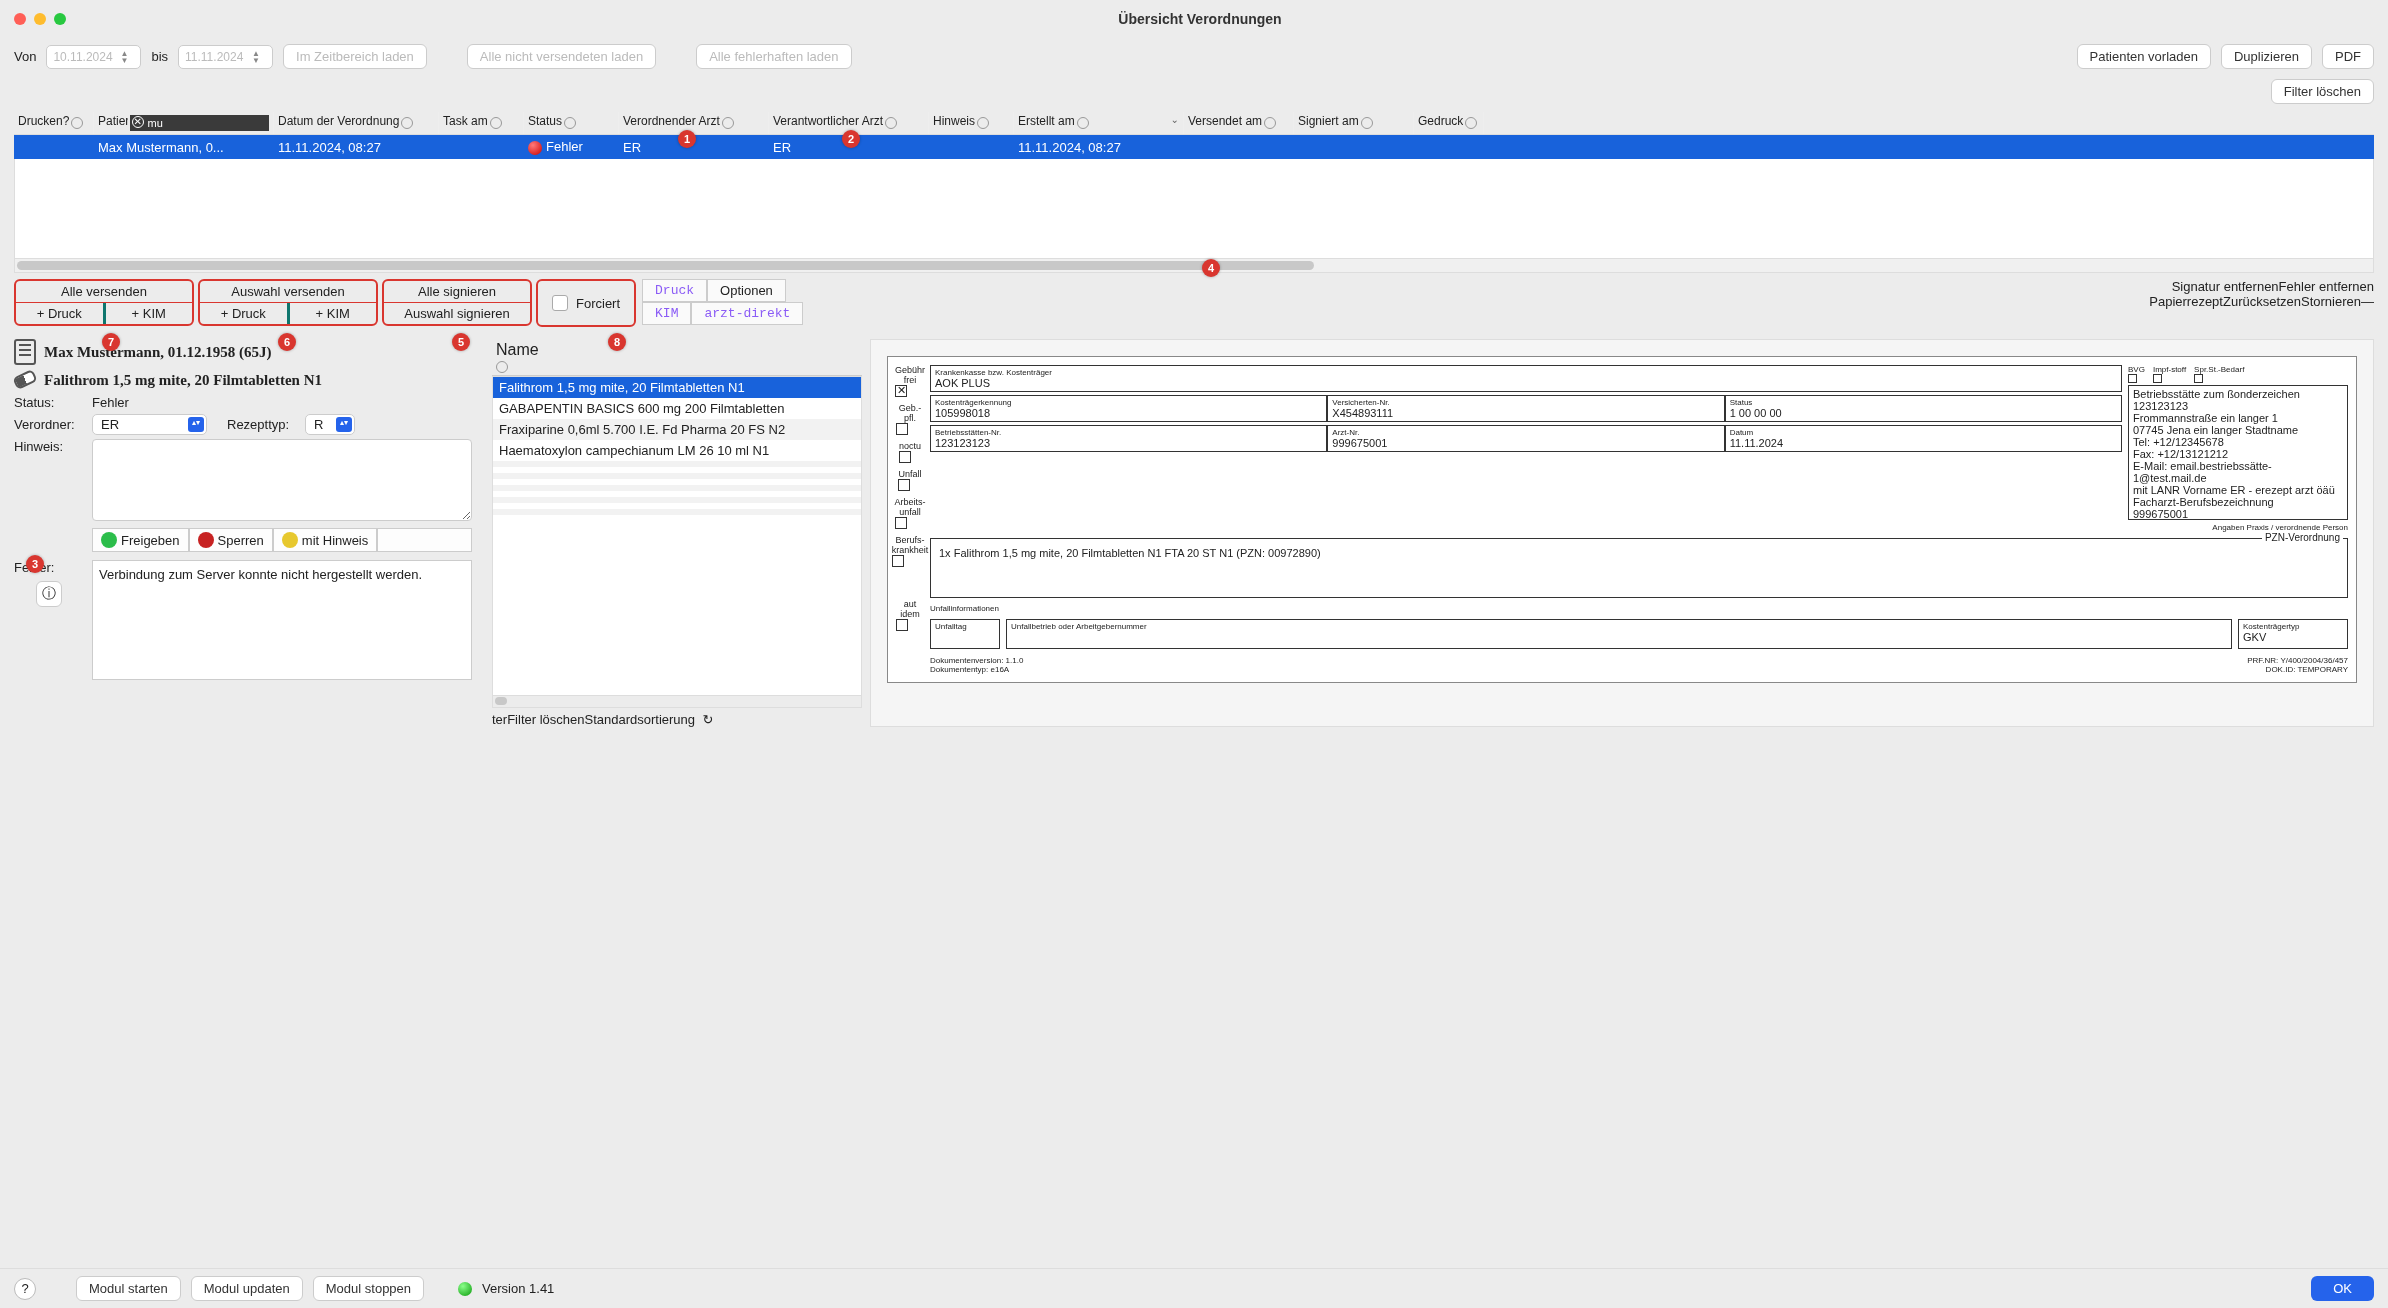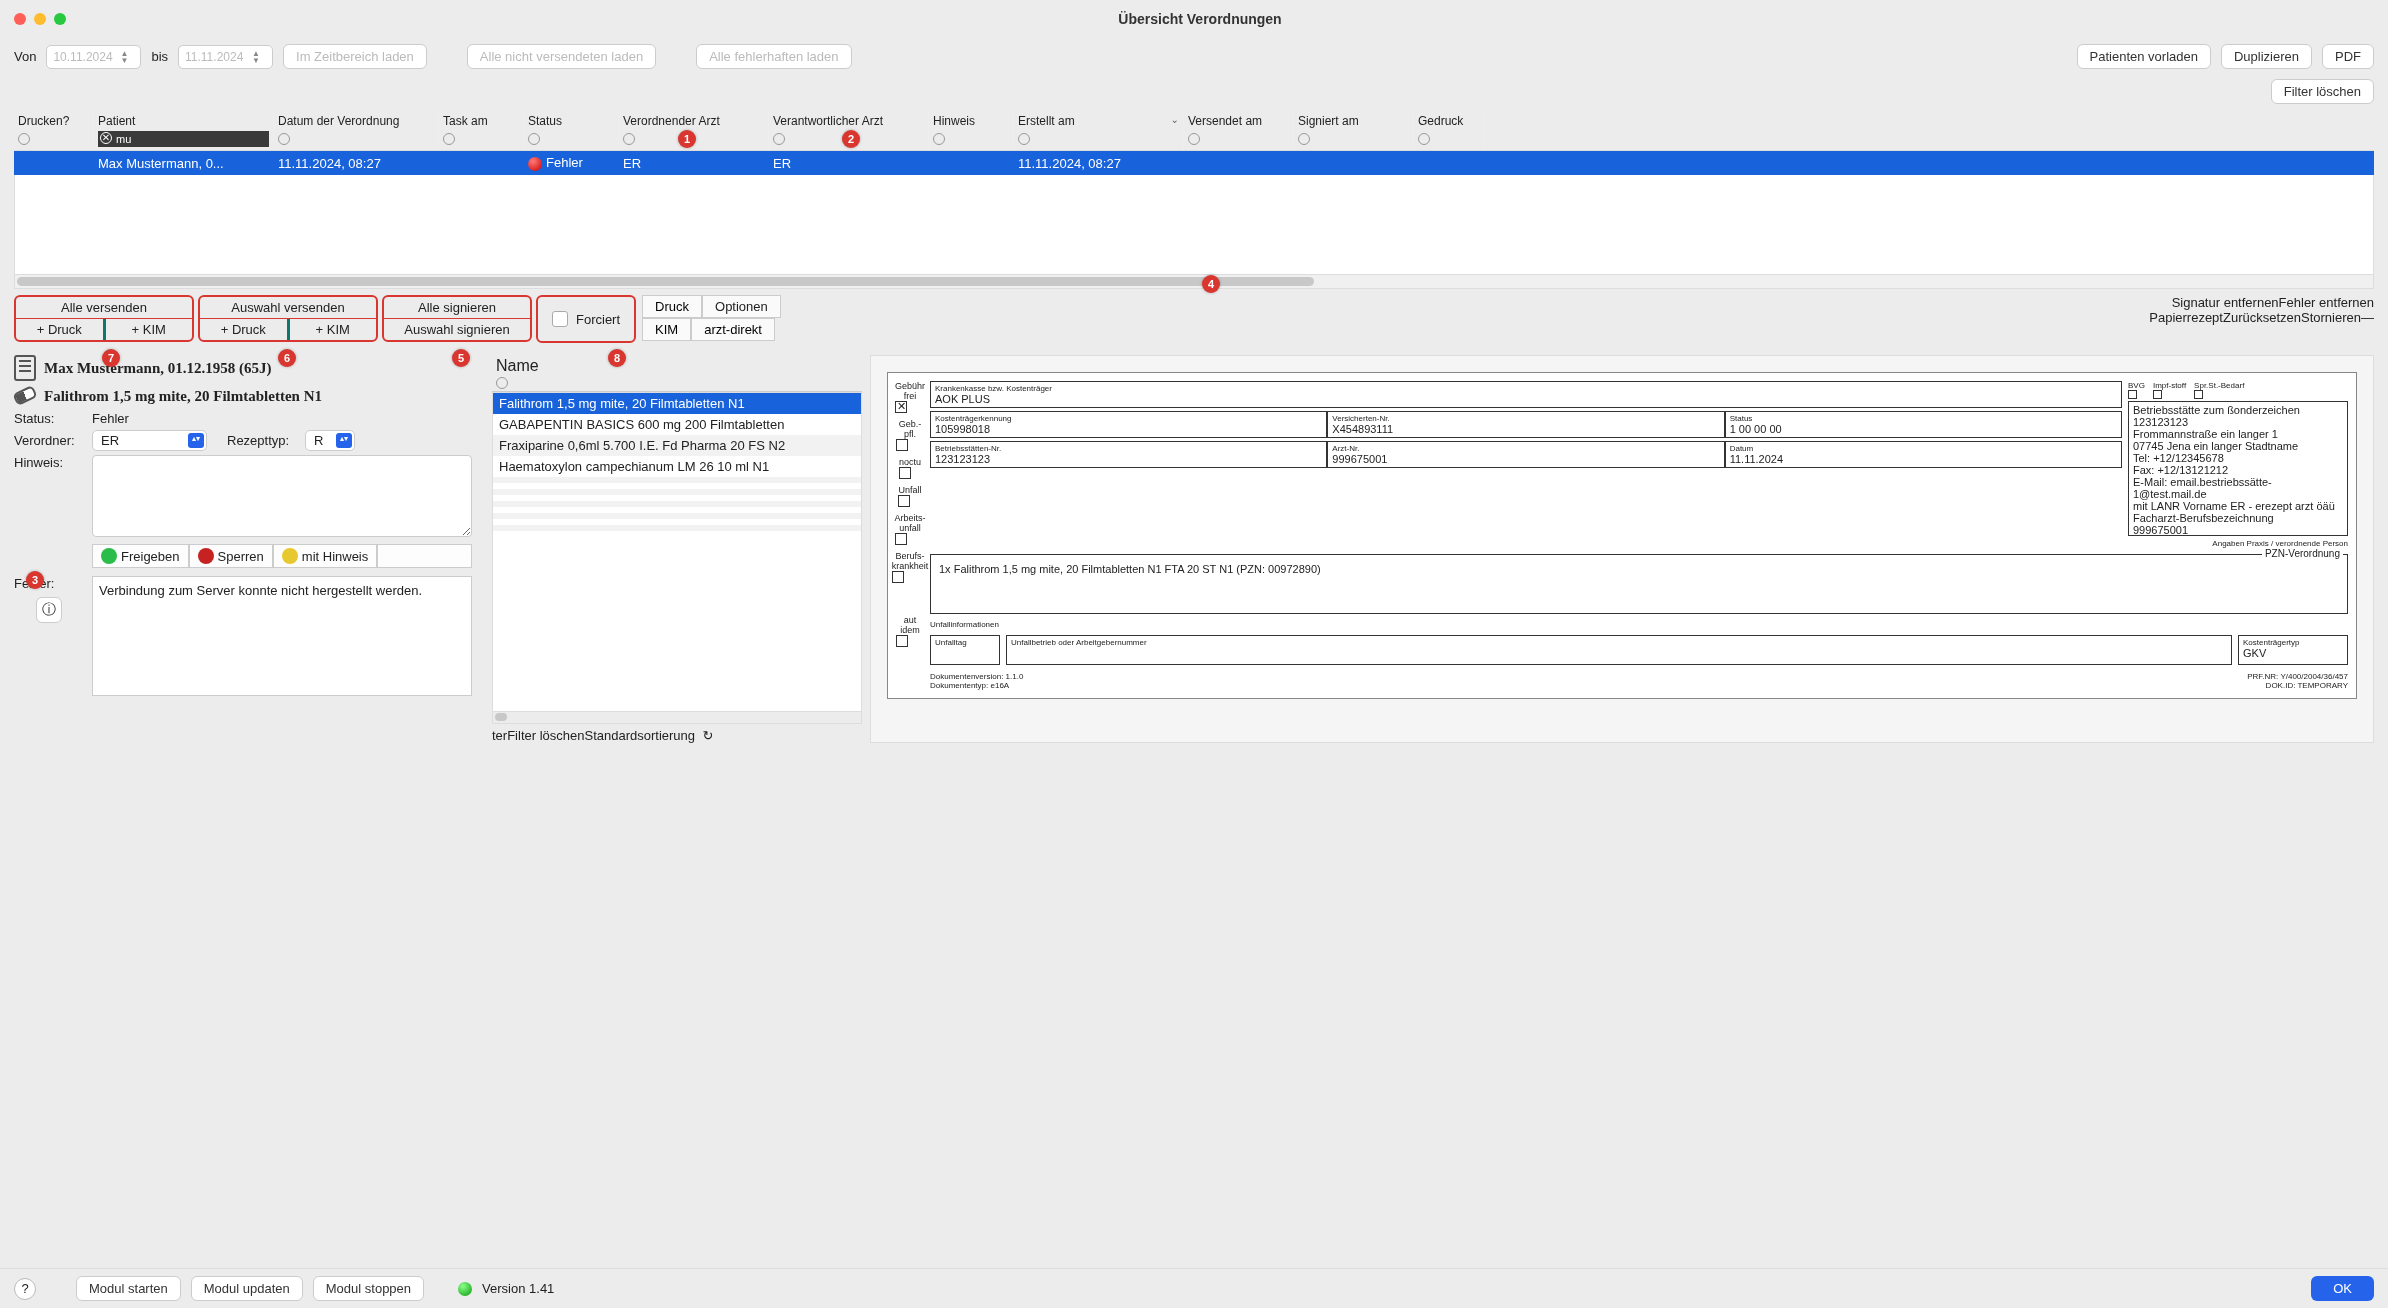--- a/index.html
+++ b/index.html
@@ -18,21 +18,21 @@
     .date-input { width: 95px; height: 24px; border: 1px solid #ccc; border-radius: 5px; background: #fff; color: #bbb; font-size: 12px; padding: 0 6px; display:flex; align-items:center; justify-content:space-between;}
     .stepper { width:14px; display:flex; flex-direction:column; line-height:7px; font-size:8px; color:#888;}
     .btn { background: #fff; border: 1px solid #ccc; border-radius: 6px; padding: 4px 12px; font-size: 13px; cursor: pointer; color:#333; }
     .btn.disabled { color: #bbb; }
     .toolbar-right { margin-left: auto; display:flex; gap:10px; }
     
     .filter-clear-row { display:flex; justify-content:flex-end; padding: 4px 14px 8px; }
     
     .table-wrap { margin: 0 14px; }
     .tbl-header { display:flex; font-size:12px; border-bottom:1px solid #ddd; }
-    .tbl-col { padding: 2px 4px; border-right: 1px solid #eee; display:flex; flex-direction:column; gap:2px; position:relative;}
+    .tbl-col { padding: 2px 4px; border-right: 1px solid #eee; display:flex; flex-direction:row; gap:2px; position:relative;}
     .tbl-col .hdr { font-weight:400; white-space:nowrap; overflow:hidden; }
     .tbl-filter-row { display:flex; align-items:center; height:18px; }
     .radio-sort { width:12px; height:12px; border:1px solid #999; border-radius:50%; }
     .tbl-body-row { display:flex; background:#1862db; color:#fff; font-size:13px; height:24px; align-items:center; }
     .tbl-cell { padding: 0 4px; white-space:nowrap; overflow:hidden;}
     .filter-input { height:16px; background:#3a3a3a; color:#fff; border:none; font-size:11px; padding:0 16px 0 2px; width:100%;}
     .filter-input-wrap {position:relative; width:100%;}
     .clear-x {position:absolute; left:2px; top:1px; color:#fff; font-size:10px; width:12px; height:12px; border:1px solid #fff; border-radius:50%; display:flex; align-items:center; justify-content:center; line-height:1;}
     .status-dot { width:14px;height:14px;border-radius:50%; background:radial-gradient(circle at 35% 30%, #ff7a7a, #cc0000); display:inline-block; margin-right:4px; vertical-align:middle;}
     .tbl-spacer { height:100px; background:#fff; border:1px solid #ddd; border-top:none;}
@@ -48,21 +48,21 @@
     .ag-top { padding: 3px 8px; text-align:center; border-bottom:1px solid #d9362f; font-size:13px;}
     .ag-bottom { display:flex; }
     .ag-btn { flex:1; padding:3px 8px; text-align:center; font-size:13px; border-right:3px solid #0f766e; cursor:pointer; white-space:nowrap;}
     .ag-btn:last-child{border-right:none;}
     .forced-box { border:2px solid #d9362f; border-radius:6px; display:flex; align-items:center; padding:14px 14px; gap:8px; }
     .chk { width:16px;height:16px; border:1px solid #aaa; border-radius:3px; background:#fff;}
     
     .plain-group { display:flex; flex-direction:column; margin-left:6px;}
     .plain-group .pg-row{display:flex;}
     .plain-group .pg-cell{border:1px solid #ccc; padding:3px 12px; font-size:13px; background:#fafafa; cursor:pointer; white-space:nowrap;}
-    .plain-group .pg-cell.disabled{color:#000000;}
+    .plain-group .pg-cell.disabled{color:#8b5cf6;font-family:Liberation Mono, monospace;}
     
     .right-actions { margin-left:auto; display:flex; flex-direction:column; align-items:flex-end; gap:0;}
     .right-actions .pg-row{display:flex;}
     
     .lower { display:flex; gap:8px; margin:12px 14px 0; }
     .detail-left { width:470px; }
     .detail-icon-row{display:flex; align-items:center; gap:8px; margin-bottom:4px;}
     .detail-icon{width:22px;height:26px; border:2px solid #555; border-radius:3px; position:relative;}
     .detail-icon::before{content:""; position:absolute; left:3px; right:3px; top:3px; height:2px; background:#555; box-shadow:0 5px 0 #555, 0 10px 0 #555;}
     .pill-icon{width:22px; height:22px; position:relative;}

